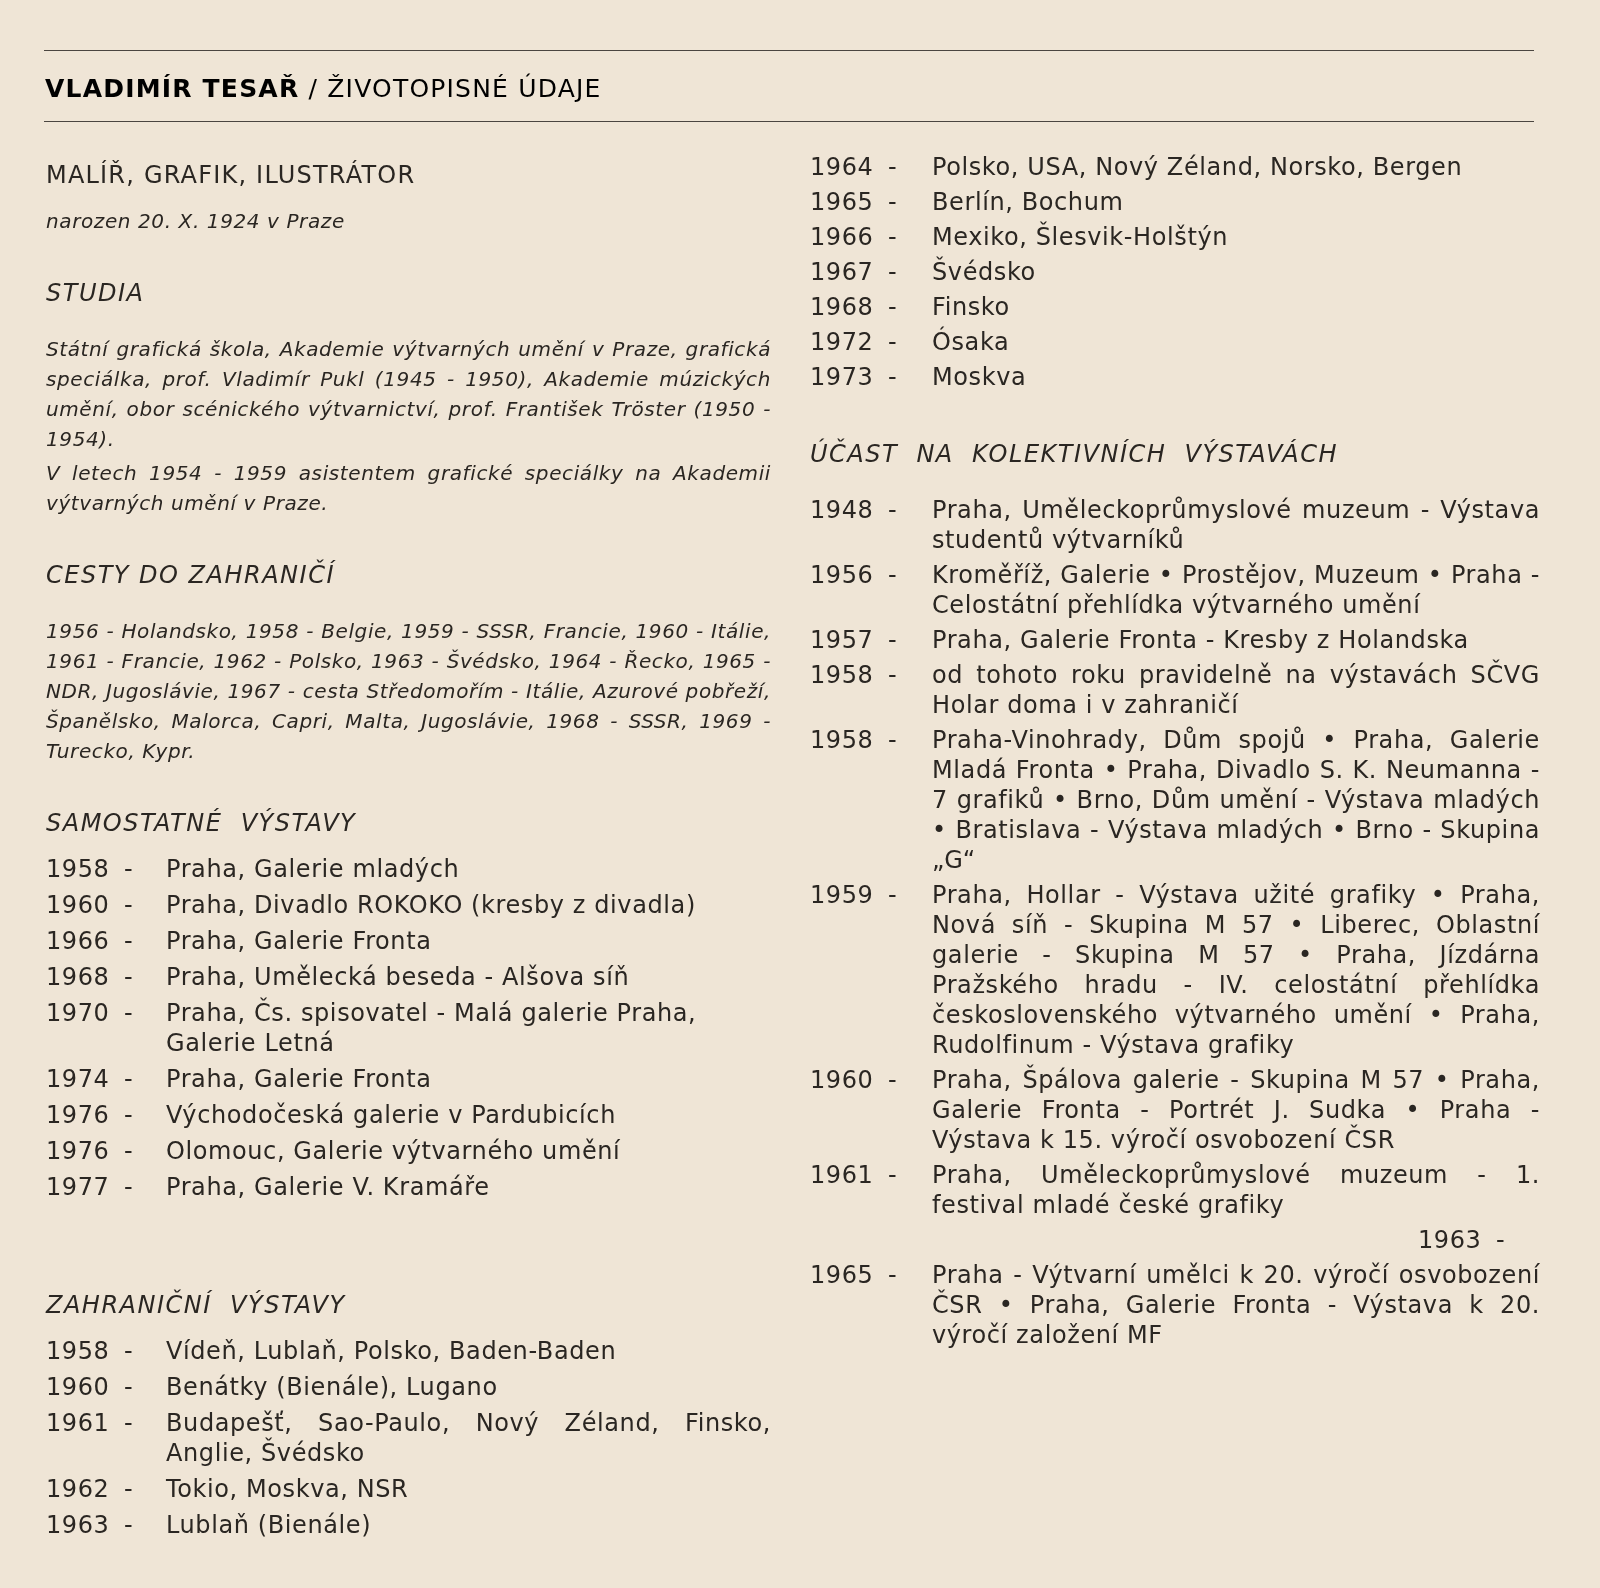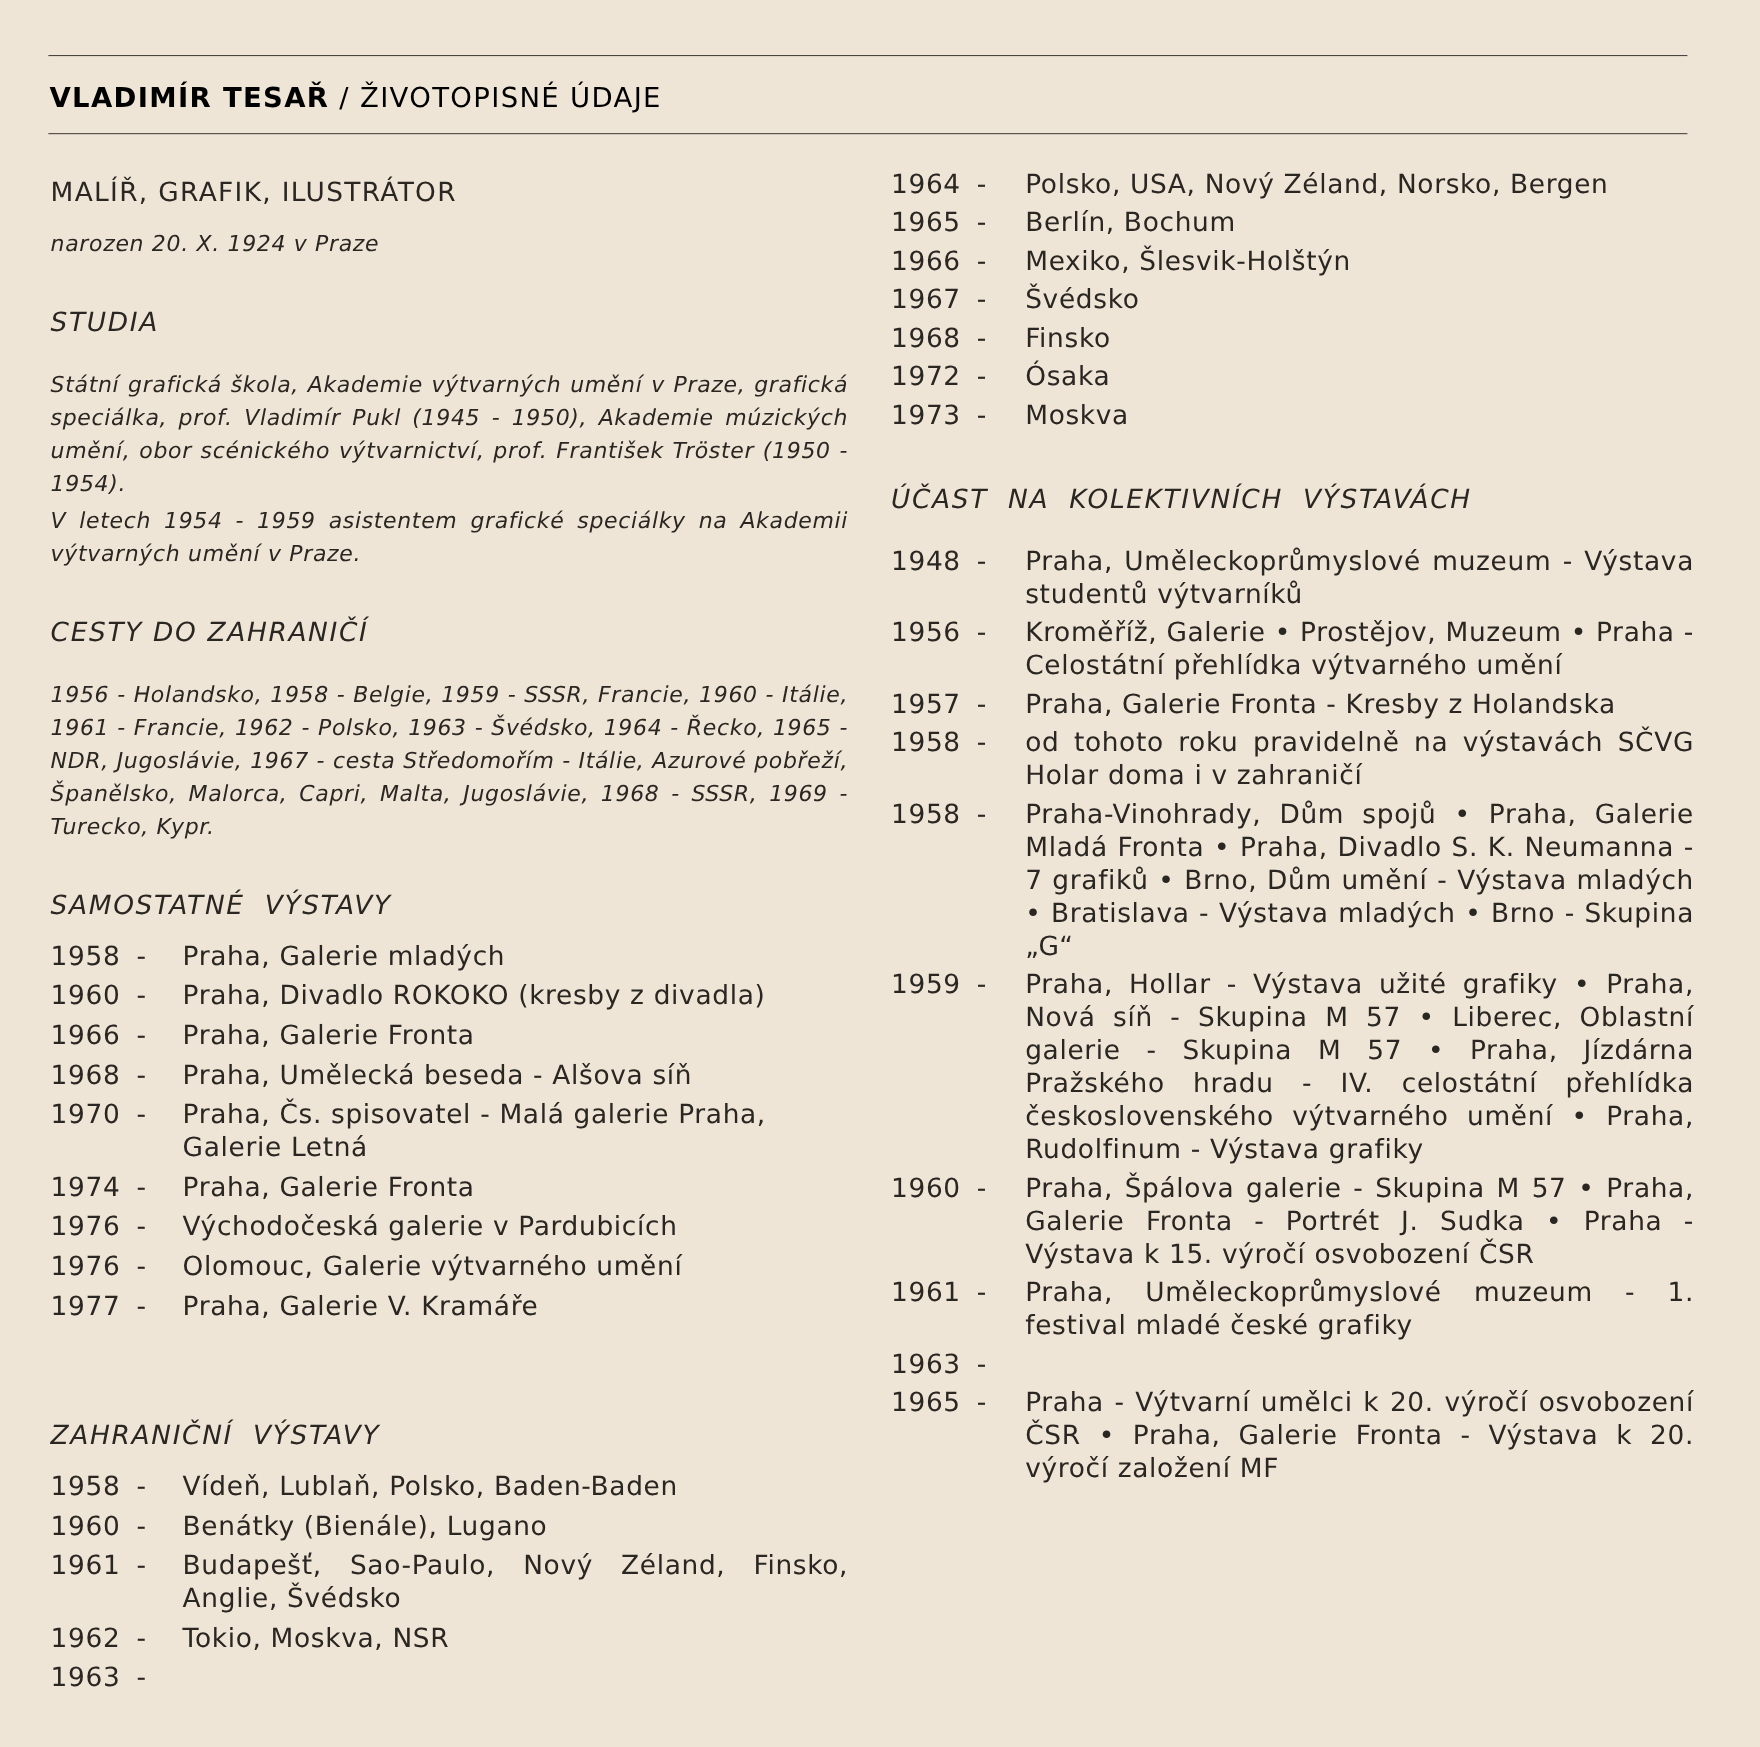--- a/index.html
+++ b/index.html
@@ -23,21 +23,21 @@
   .col-right { left: 810px; width: 730px; top: 152px; }
   .cap { font-size: 24px; letter-spacing: 1.2px; line-height: 30px; }
   .txt { font-size: 20px; line-height: 30px; letter-spacing: 0.6px; font-style: italic; }
   .just { text-align: justify; text-align-last: left; }
   .sec-head { font-size: 24px; letter-spacing: 1.5px; line-height: 30px; font-style: italic; }
   .entry { display: flex; font-size: 24px; line-height: 30px; letter-spacing: 0.6px; margin-bottom: 6px; }
   .entry .yr { width: 78px; flex: none; }
   .entry .dash { width: 42px; flex: none; }
   .entry .desc { flex: 1; }
   .entry.wide .desc { text-align: justify; text-align-last: left; }
-  .r-entry { display: flex; font-size: 24px; line-height: 30px; letter-spacing: 0.6px; margin-bottom: 5px; }
+  .r-entry { display: flex; font-size: 24px; line-height: 30px; letter-spacing: 0.6px; margin-bottom: 5px; justify-content: flex-end; }
   .r-entry .yr { width: 78px; flex: none; }
   .r-entry .dash { width: 44px; flex: none; }
   .r-entry .desc { flex: 1; text-align: justify; text-align-last: left; }
   .gap-s { height: 16px; }
   .gap-m { height: 26px; }
   .gap-l { height: 42px; }
 </style>
 </head>
 <body>
 
@@ -136,20 +136,21 @@
           <span class="desc">Budapešť, Sao-Paulo, Nový Zéland, Finsko, Anglie, Švédsko</span>
         </div>
         <div class="entry wide">
           <span class="yr">1962</span>
           <span class="dash">-</span>
           <span class="desc">Tokio, Moskva, NSR</span>
         </div>
         <div class="entry wide">
           <span class="yr">1963</span>
           <span class="dash">-</span>
+          <span class="desc">Lublaň (Bienále)</span>
         </div>
       </div>
   </div>
 
   <div class="col col-right">
     <div id="zahranicni-list-right">
         <div class="r-entry">
           <span class="yr">1964</span>
           <span class="dash">-</span>
           <span class="desc">Polsko, USA, Nový Zéland, Norsko, Bergen</span>

